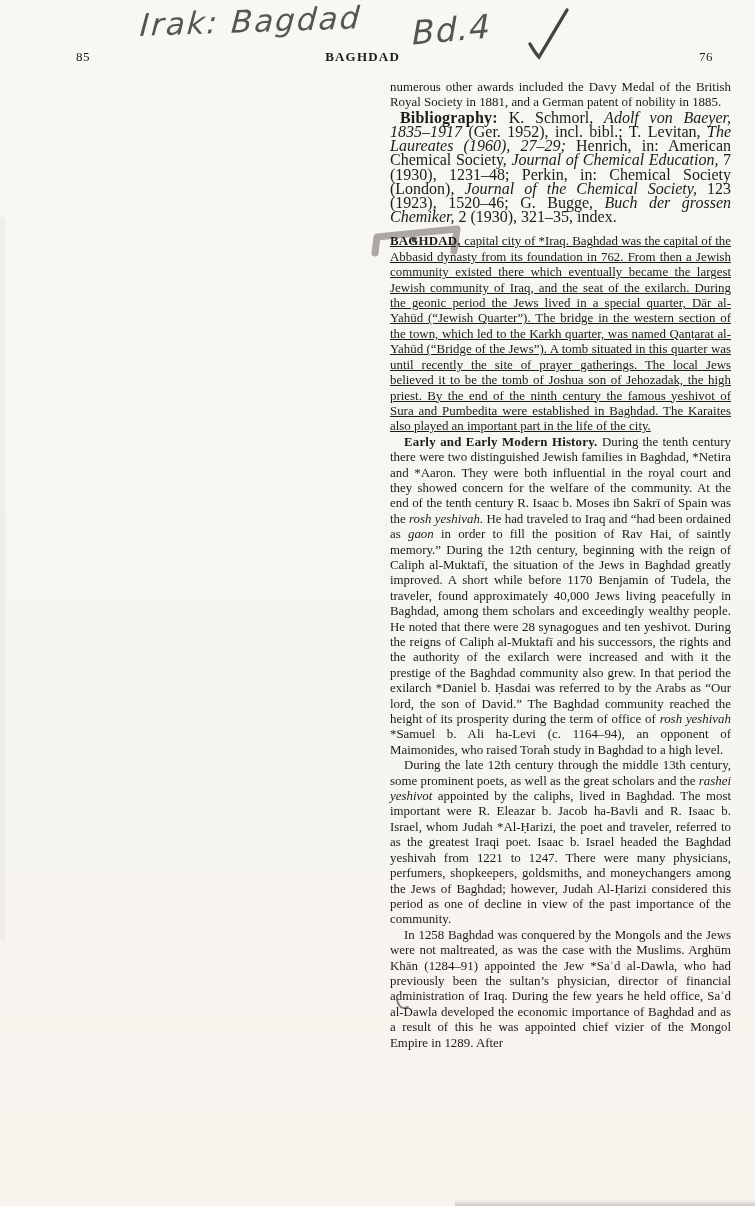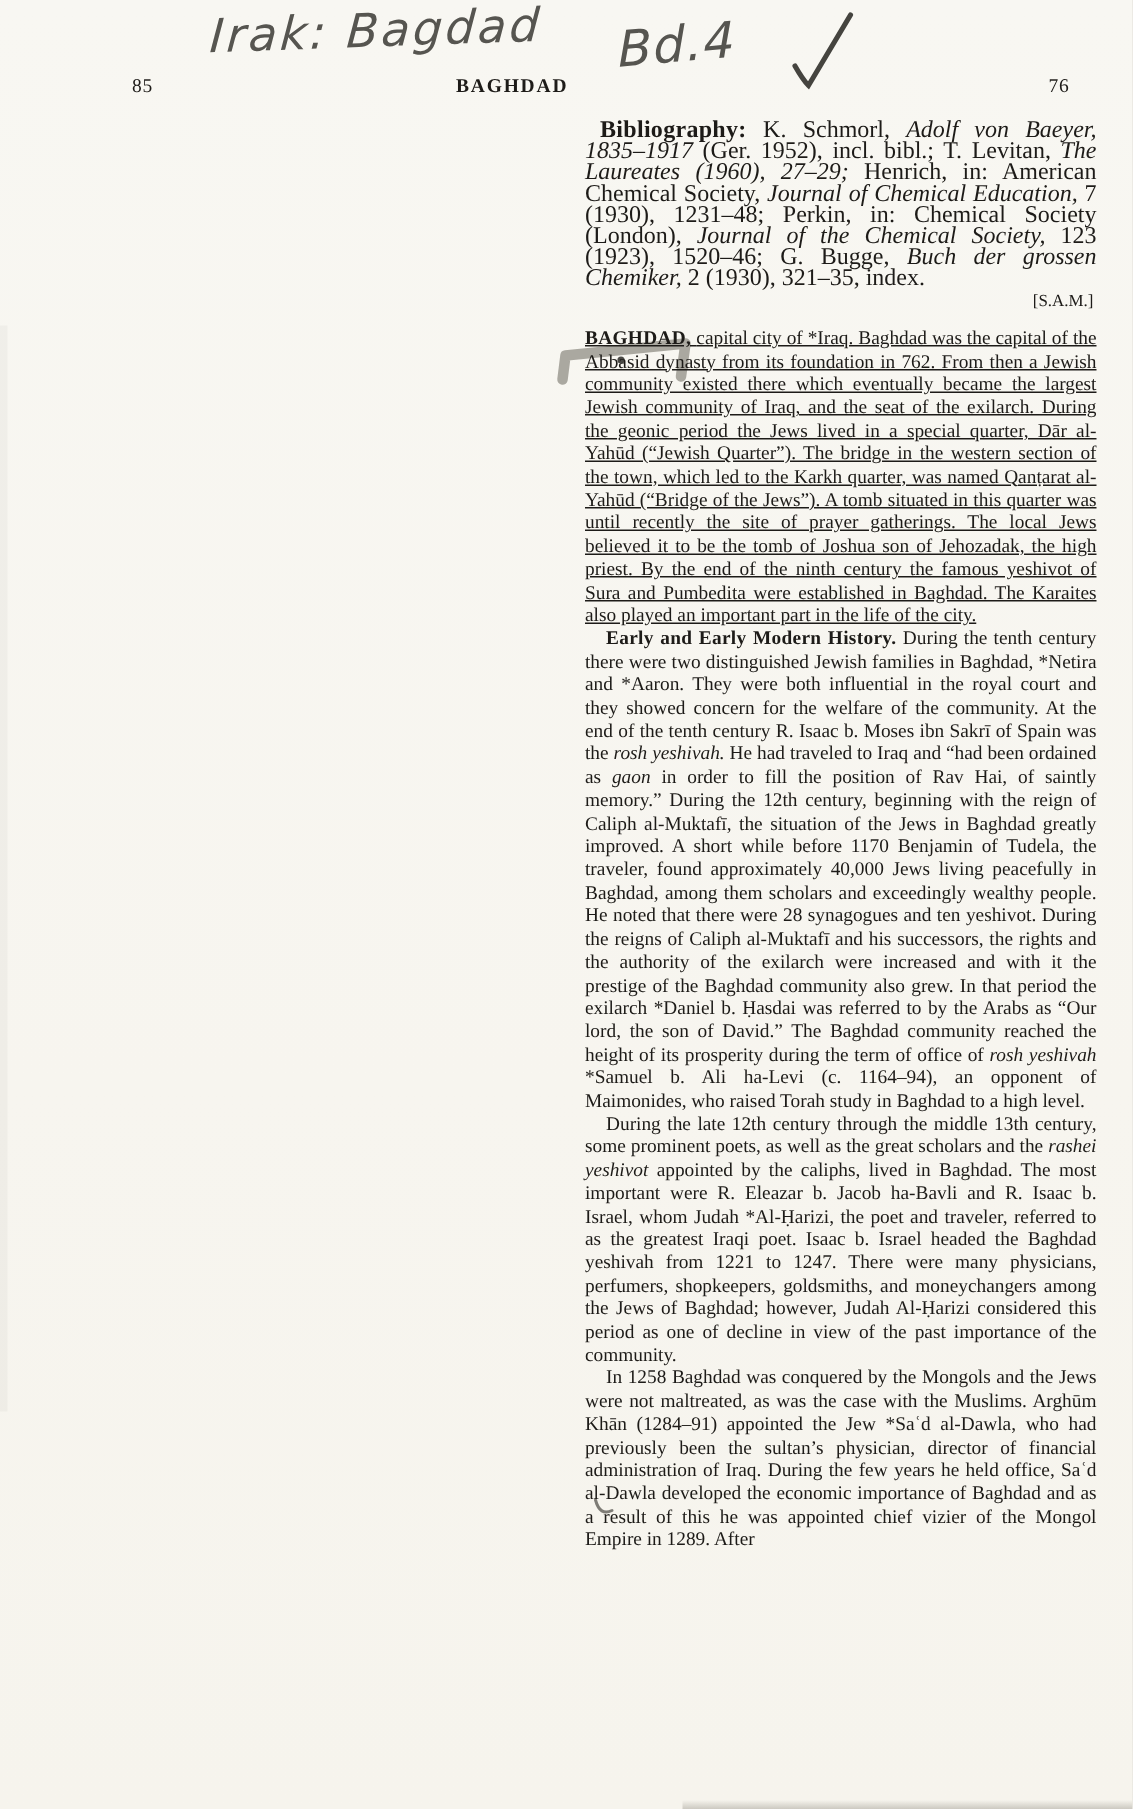--- a/index.html
+++ b/index.html
@@ -15,24 +15,24 @@
     content:"";position:absolute;left:0;top:18%;width:5px;height:60%;
     background:rgba(60,55,45,0.04);
   }
   .scan-smudge-bottom{
     position:absolute;left:455px;right:0;bottom:0;height:6px;
     background:linear-gradient(180deg,rgba(0,0,0,0),rgba(95,90,78,0.28));
   }
   
   .runhead span{position:absolute;top:49px;}
   .pageno{font-size:13px;letter-spacing:.5px;}
-  .pageno.left{left:88px;}
+  .pageno.left{left:76px;}
   .pageno.right{left:699px;}
   .runtitle{
-    left:304px;width:86px;text-align:left;
+    left:314px;width:86px;text-align:right;
     font-weight:bold;font-size:13px;letter-spacing:1.2px;
   }
   
   .handwriting{
     position:absolute;
     font-family:"DejaVu Sans",sans-serif;
     font-style:italic;
     color:#45443f;opacity:.9;
     white-space:nowrap;
   }
@@ -68,22 +68,22 @@
     <path d="M 397 1000 q 3 11 11 7" fill="none" stroke="#7e7c76" stroke-width="2" stroke-linecap="round"></path>
   </svg>
 
   <div class="runhead">
     <span class="pageno left">85</span>
     <span class="runtitle">BAGHDAD</span>
     <span class="pageno right">76</span>
   </div>
 
   <div class="column" id="article-column">
+      <p class="body"><span>numerous other awards included the Davy Medal of the British Royal Society in 1881, and a German patent of nobility in 1885.</span></p>
       <p class="biblio"><b>Bibliography: </b><span>K. Schmorl, </span><i>Adolf von Baeyer, 1835–1917 </i><span>(Ger. 1952), incl. bibl.; T. Levitan, </span><i>The Laureates (1960), 27–29; </i><span>Henrich, in: American Chemical Society, </span><i>Journal of Chemical Education, </i><span>7 (1930), 1231–48; Perkin, in: Chemical Society (London), </span><i>Journal of the Chemical Society, </i><span>123 (1923), 1520–46; G. Bugge, </span><i>Buch der grossen Chemiker, </i><span>2 (1930), 321–35, index.</span></p>
-      <p class="signature"><span>[S.A.M.]</span></p>
       <p class="body entry"><b>BAGHDAD, </b><span>capital city of *Iraq. Baghdad was the capital of the Abbasid dynasty from its foundation in 762. From then a Jewish community existed there which eventually became the largest Jewish community of Iraq, and the seat of the exilarch. During the geonic period the Jews lived in a special quarter, Dār al-Yahūd (“Jewish Quarter”). The bridge in the western section of the town, which led to the Karkh quarter, was named Qanṭarat al-Yahūd (“Bridge of the Jews”). A tomb situated in this quarter was until recently the site of prayer gatherings. The local Jews believed it to be the tomb of Joshua son of Jehozadak, the high priest. By the end of the ninth century the famous yeshivot of Sura and Pumbedita were established in Baghdad. The Karaites also played an important part in the life of the city.</span></p>
       <p class="body p-indent"><b>Early and Early Modern History. </b><span>During the tenth century there were two distinguished Jewish families in Baghdad, *Netira and *Aaron. They were both influential in the royal court and they showed concern for the welfare of the community. At the end of the tenth century R. Isaac b. Moses ibn Sakrī of Spain was the </span><i>rosh yeshivah. </i><span>He had traveled to Iraq and “had been ordained as </span><i>gaon </i><span>in order to fill the position of Rav Hai, of saintly memory.” During the 12th century, beginning with the reign of Caliph al-Muktafī, the situation of the Jews in Baghdad greatly improved. A short while before 1170 Benjamin of Tudela, the traveler, found approximately 40,000 Jews living peacefully in Baghdad, among them scholars and exceedingly wealthy people. He noted that there were 28 synagogues and ten yeshivot. During the reigns of Caliph al-Muktafī and his successors, the rights and the authority of the exilarch were increased and with it the prestige of the Baghdad community also grew. In that period the exilarch *Daniel b. Ḥasdai was referred to by the Arabs as “Our lord, the son of David.” The Baghdad community reached the height of its prosperity during the term of office of </span><i>rosh yeshivah </i><span>*Samuel b. Ali ha-Levi (c. 1164–94), an opponent of Maimonides, who raised Torah study in Baghdad to a high level.</span></p>
       <p class="body p-indent"><span>During the late 12th century through the middle 13th century, some prominent poets, as well as the great scholars and the </span><i>rashei yeshivot </i><span>appointed by the caliphs, lived in Baghdad. The most important were R. Eleazar b. Jacob ha-Bavli and R. Isaac b. Israel, whom Judah *Al-Ḥarizi, the poet and traveler, referred to as the greatest Iraqi poet. Isaac b. Israel headed the Baghdad yeshivah from 1221 to 1247. There were many physicians, perfumers, shopkeepers, goldsmiths, and moneychangers among the Jews of Baghdad; however, Judah Al-Ḥarizi considered this period as one of decline in view of the past importance of the community.</span></p>
       <p class="body p-indent"><span>In 1258 Baghdad was conquered by the Mongols and the Jews were not maltreated, as was the case with the Muslims. Arghūm Khān (1284–91) appointed the Jew *Saʿd al-Dawla, who had previously been the sultan’s physician, director of financial administration of Iraq. During the few years he held office, Saʿd al-Dawla developed the economic importance of Baghdad and as a result of this he was appointed chief vizier of the Mongol Empire in 1289. After</span></p>
     </div>
 
   <div class="scan-smudge-bottom"></div>
 </div>
 
 </body></html>

